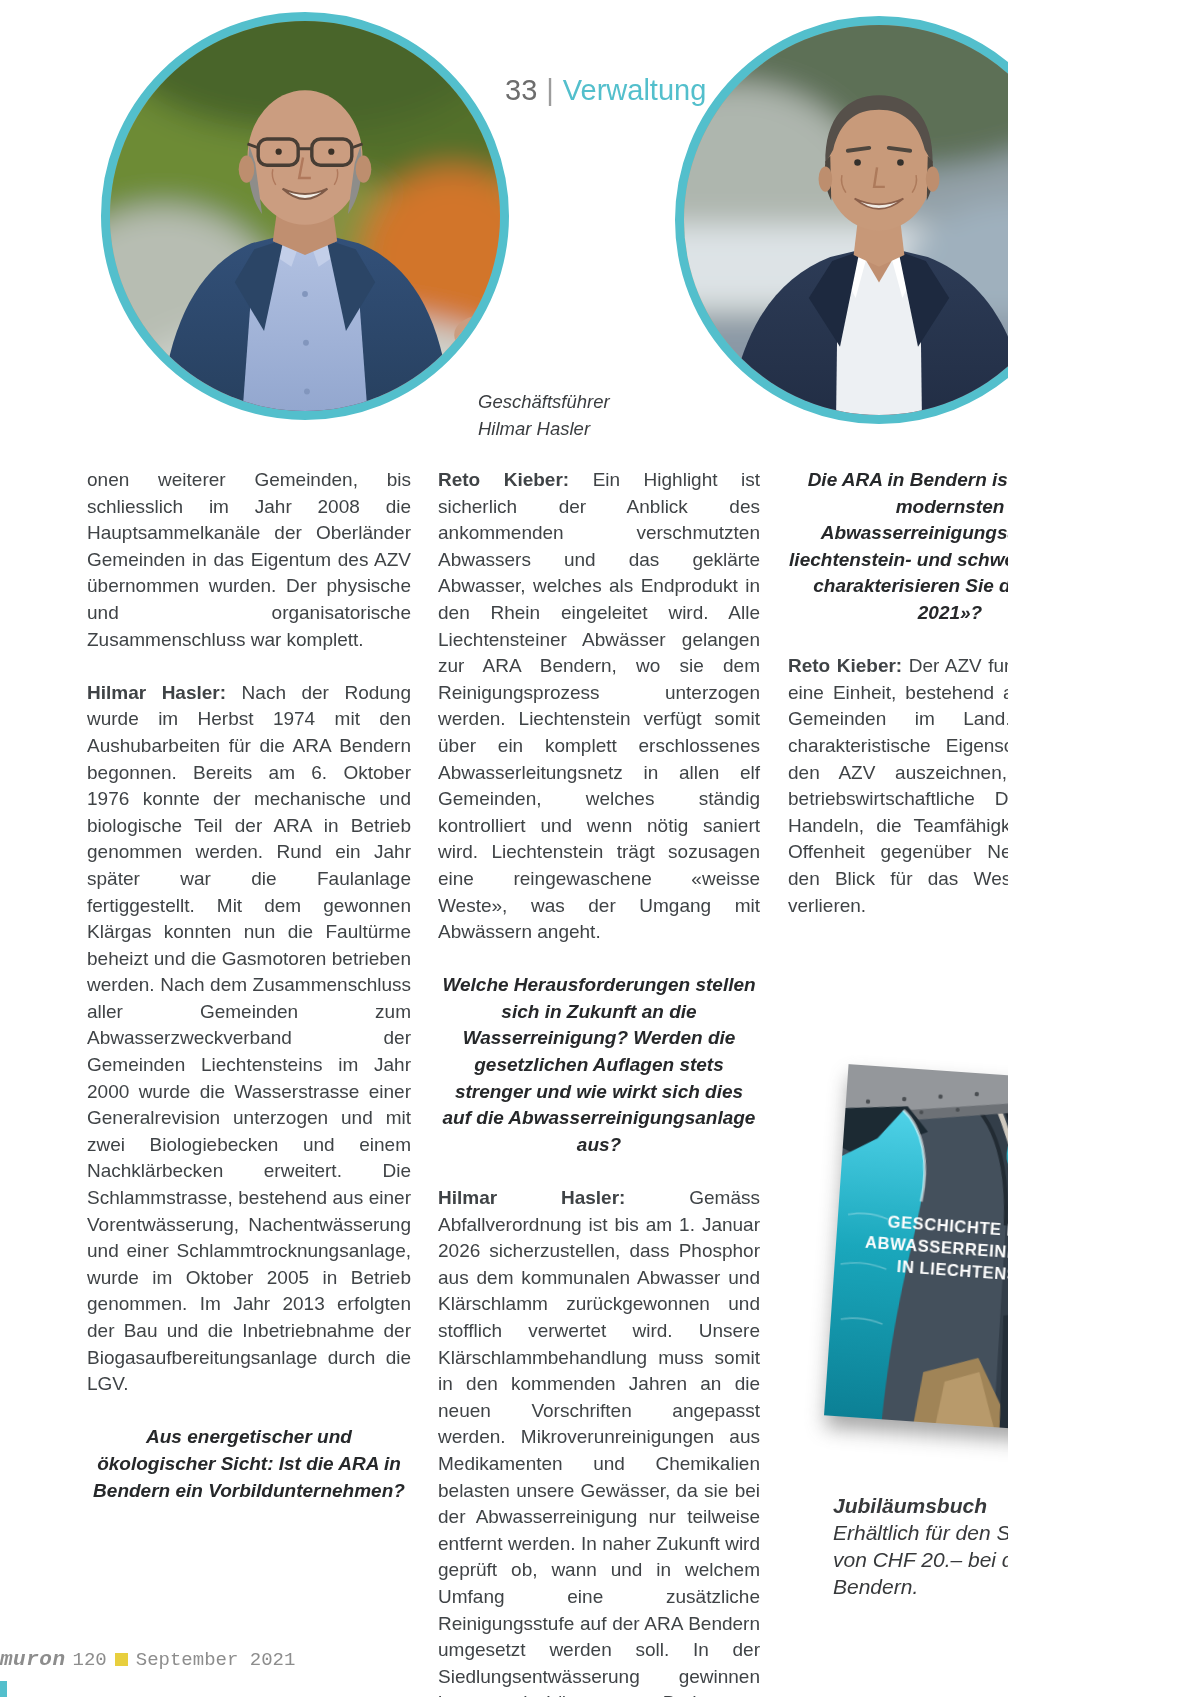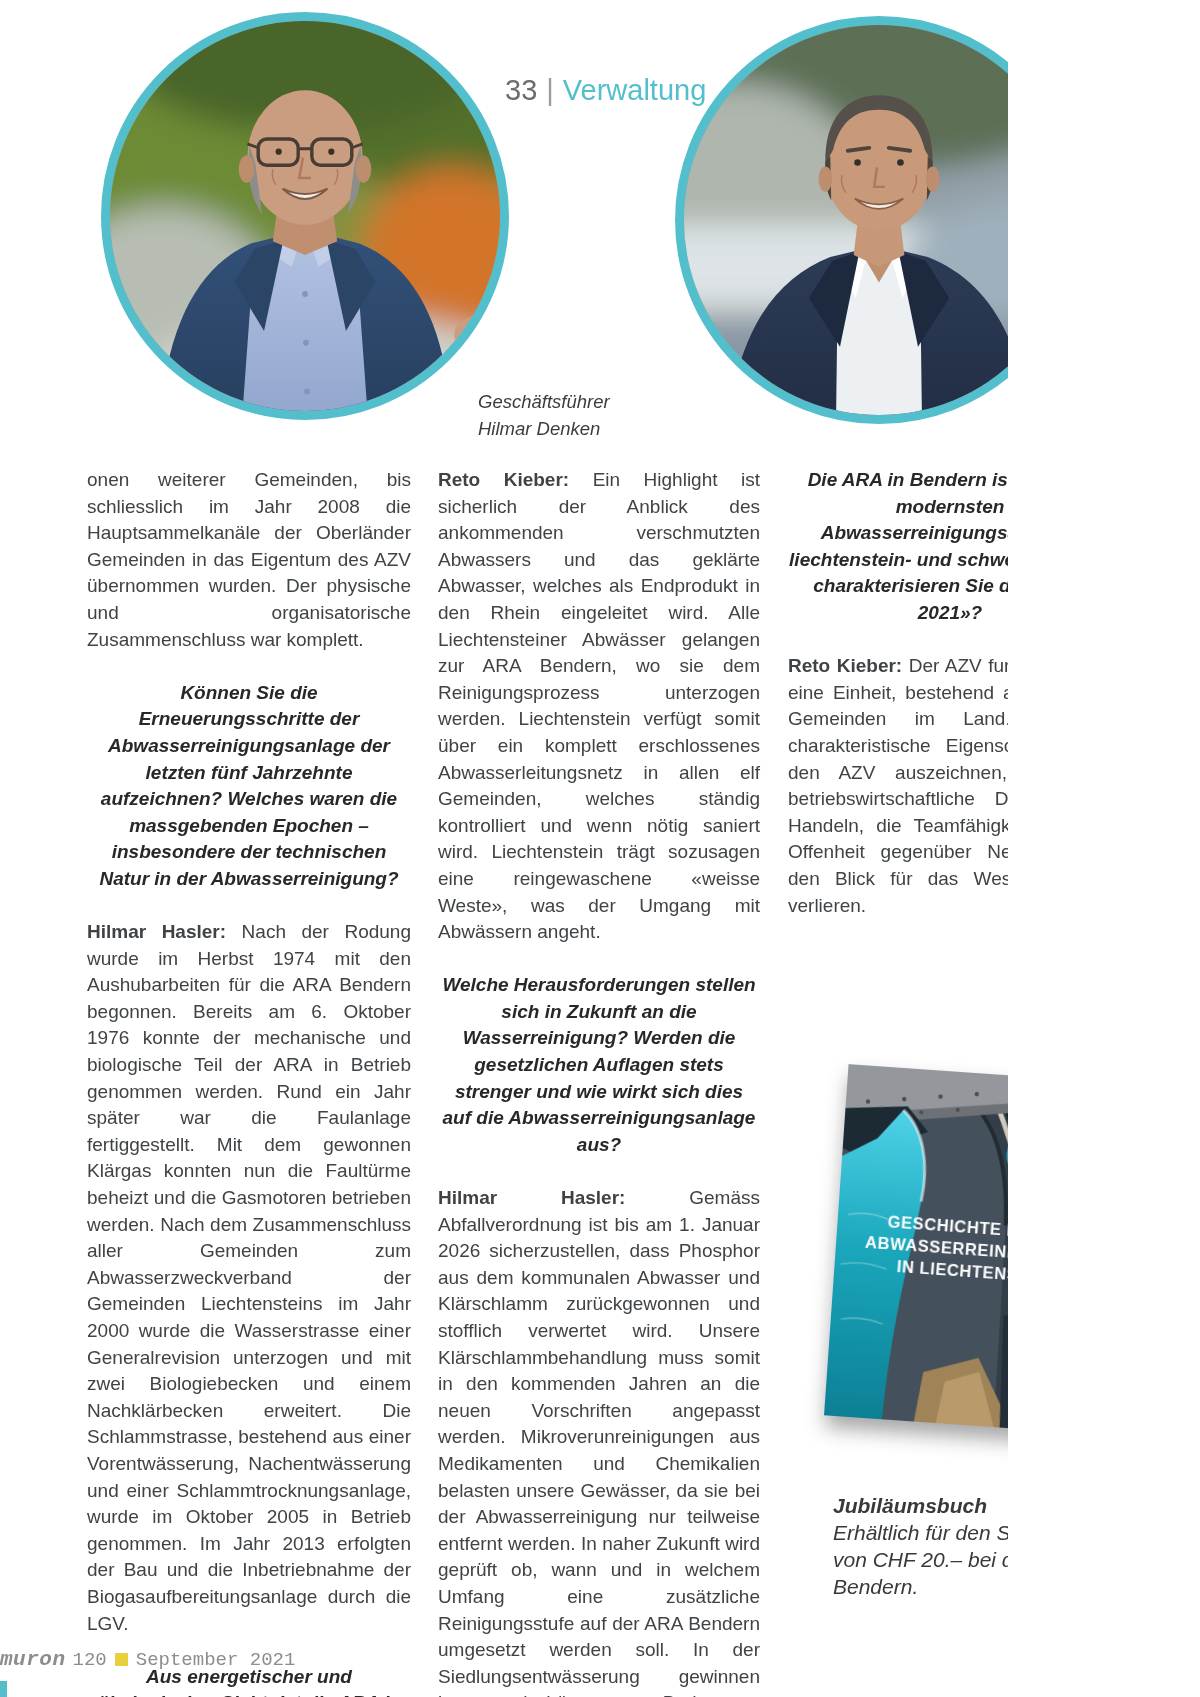--- a/index.html
+++ b/index.html
@@ -180,30 +180,29 @@
       <path d="M166,172 Q160,163 162,154 M234,172 Q240,163 238,154" stroke="#ad7a5b" stroke-width="1.5" fill="none"></path>
     </svg>
   </div>
 
   <div class="header">
     <span>33</span><span class="separator">|</span><span class="section">Verwaltung</span>
   </div>
 
   <div class="caption caption-left">
     <div>Geschäftsführer</div>
-    <div>Hilmar Denken</div>
+    <div>Hilmar Hasler</div>
   </div>
   <div class="caption caption-right">
     <div>Präsident</div>
     <div>Reto Kieber</div>
   </div>
 
   <div class="col col1">
     <p class="body">onen weiterer Gemeinden, bis schliesslich im Jahr 2008 die Hauptsammelkanäle der Oberländer Gemeinden in das Eigentum des AZV übernommen wurden. Der physische und organisatorische Zusammenschluss war komplett.</p>
-    <p class="q">Können Sie die Erneuerungsschritte der Abwasserreinigungsanlage der letzten fünf Jahrzehnte aufzeichnen? Welches waren die massgebenden Epochen – insbesondere der technischen Natur in der Abwasserreinigung?</p>
     <p class="body"><span class="speaker">Hilmar Hasler:</span> <span>Nach der Rodung wurde im Herbst 1974 mit den Aushubarbeiten für die ARA Bendern begonnen. Bereits am 6. Oktober 1976 konnte der mechanische und biologische Teil der ARA in Betrieb genommen werden. Rund ein Jahr später war die Faulanlage fertiggestellt. Mit dem gewonnen Klärgas konnten nun die Faultürme beheizt und die Gasmotoren betrieben werden. Nach dem Zusammenschluss aller Gemeinden zum Abwasserzweckverband der Gemeinden Liechtensteins im Jahr 2000 wurde die Wasserstrasse einer Generalrevision unterzogen und mit zwei Biologiebecken und einem Nachklärbecken erweitert. Die Schlammstrasse, bestehend aus einer Vorentwässerung, Nachentwässerung und einer Schlammtrocknungsanlage, wurde im Oktober 2005 in Betrieb genommen. Im Jahr 2013 erfolgten der Bau und die Inbetriebnahme der Biogasaufbereitungsanlage durch die LGV.</span></p>
     <p class="q">Aus energetischer und ökologischer Sicht: Ist die ARA in Bendern ein Vorbildunternehmen?</p>
   </div>
 
   <div class="col col2">
     <p class="body"><span class="speaker">Reto Kieber:</span> <span>Ein Highlight ist sicherlich der Anblick des ankommenden verschmutzten Abwassers und das geklärte Abwasser, welches als Endprodukt in den Rhein eingeleitet wird. Alle Liechtensteiner Abwässer gelangen zur ARA Bendern, wo sie dem Reinigungsprozess unterzogen werden. Liechtenstein verfügt somit über ein komplett erschlossenes Abwasserleitungsnetz in allen elf Gemeinden, welches ständig kontrolliert und wenn nötig saniert wird. Liechtenstein trägt sozusagen eine reingewaschene «weisse Weste», was der Umgang mit Abwässern angeht.</span></p>
     <p class="q">Welche Herausforderungen stellen sich in Zukunft an die Wasserreinigung? Werden die gesetzlichen Auflagen stets strenger und wie wirkt sich dies auf die Abwasserreinigungsanlage aus?</p>
     <p class="body"><span class="speaker">Hilmar Hasler:</span> <span>Gemäss Abfallverordnung ist bis am 1. Januar 2026 sicherzustellen, dass Phosphor aus dem kommunalen Abwasser und Klärschlamm zurückgewonnen und stofflich verwertet wird. Unsere Klärschlammbehandlung muss somit in den kommenden Jahren an die neuen Vorschriften angepasst werden. Mikroverunreinigungen aus Medikamenten und Chemikalien belasten unsere Gewässer, da sie bei der Abwasserreinigung nur teilweise entfernt werden. In naher Zukunft wird geprüft ob, wann und in welchem Umfang eine zusätzliche Reinigungsstufe auf der ARA Bendern umgesetzt werden soll. In der Siedlungsentwässerung gewinnen immer mehr Lösungen an Bedeutung, die möglichst weit</span></p>
   </div>
 

